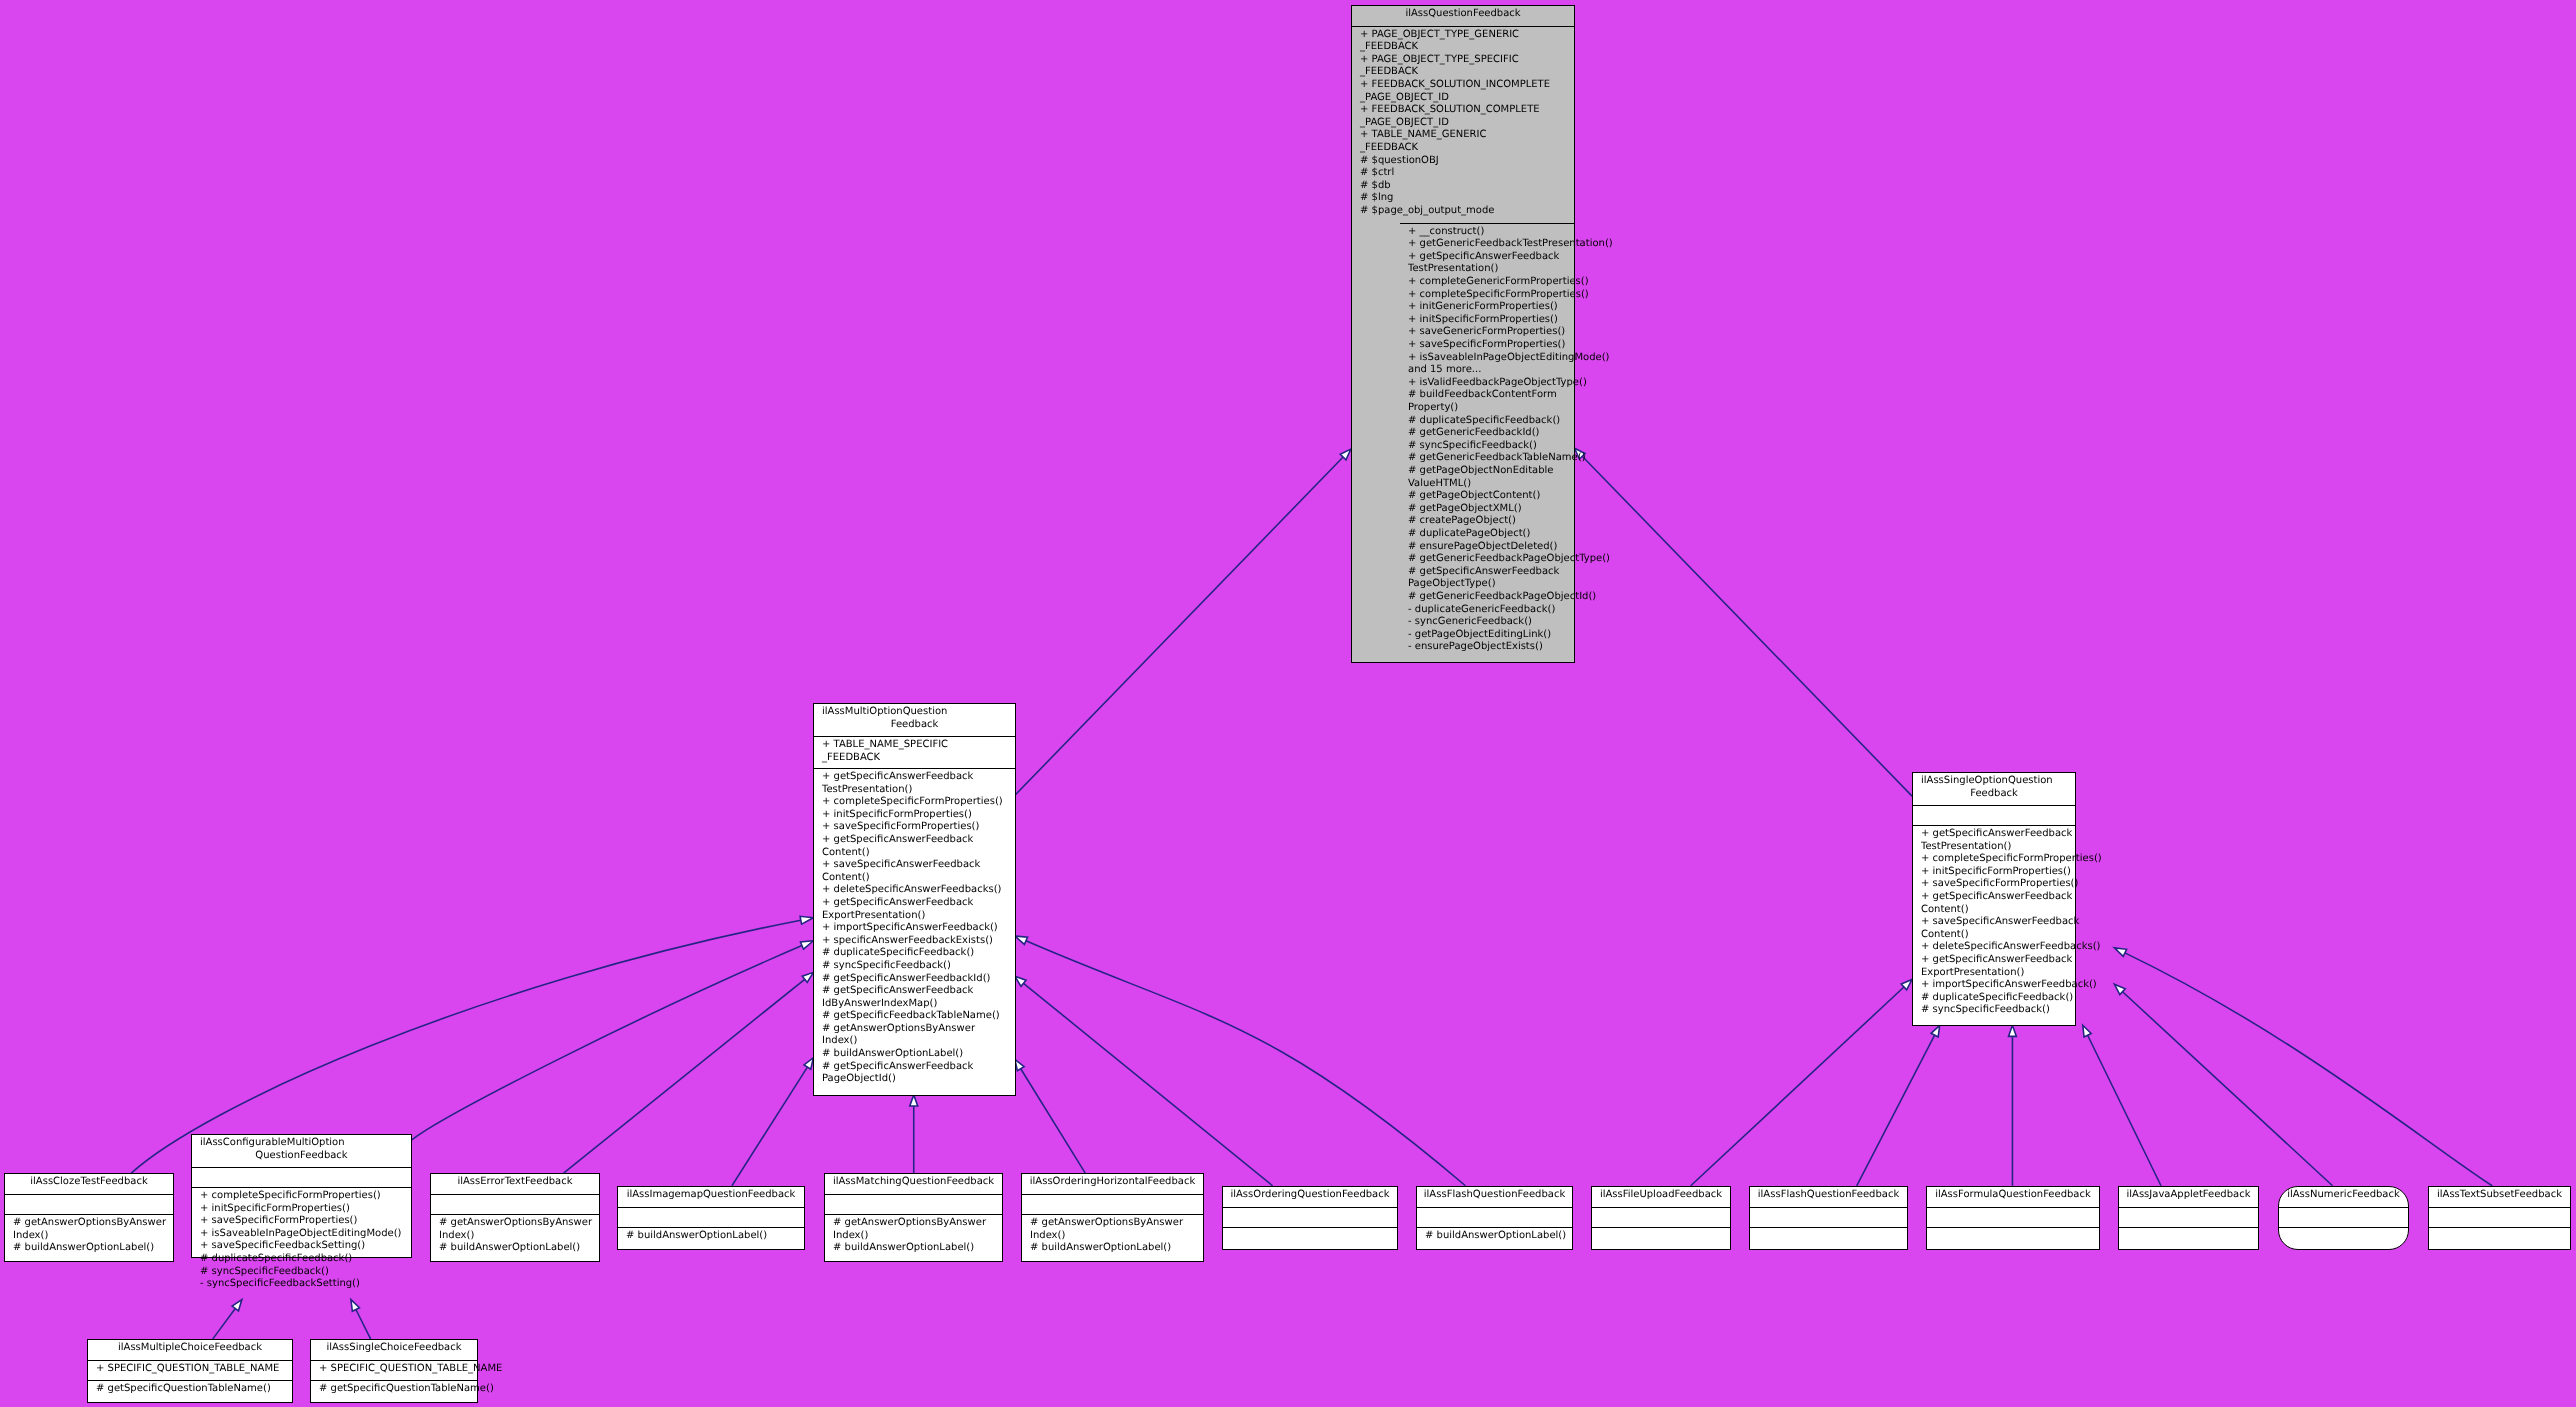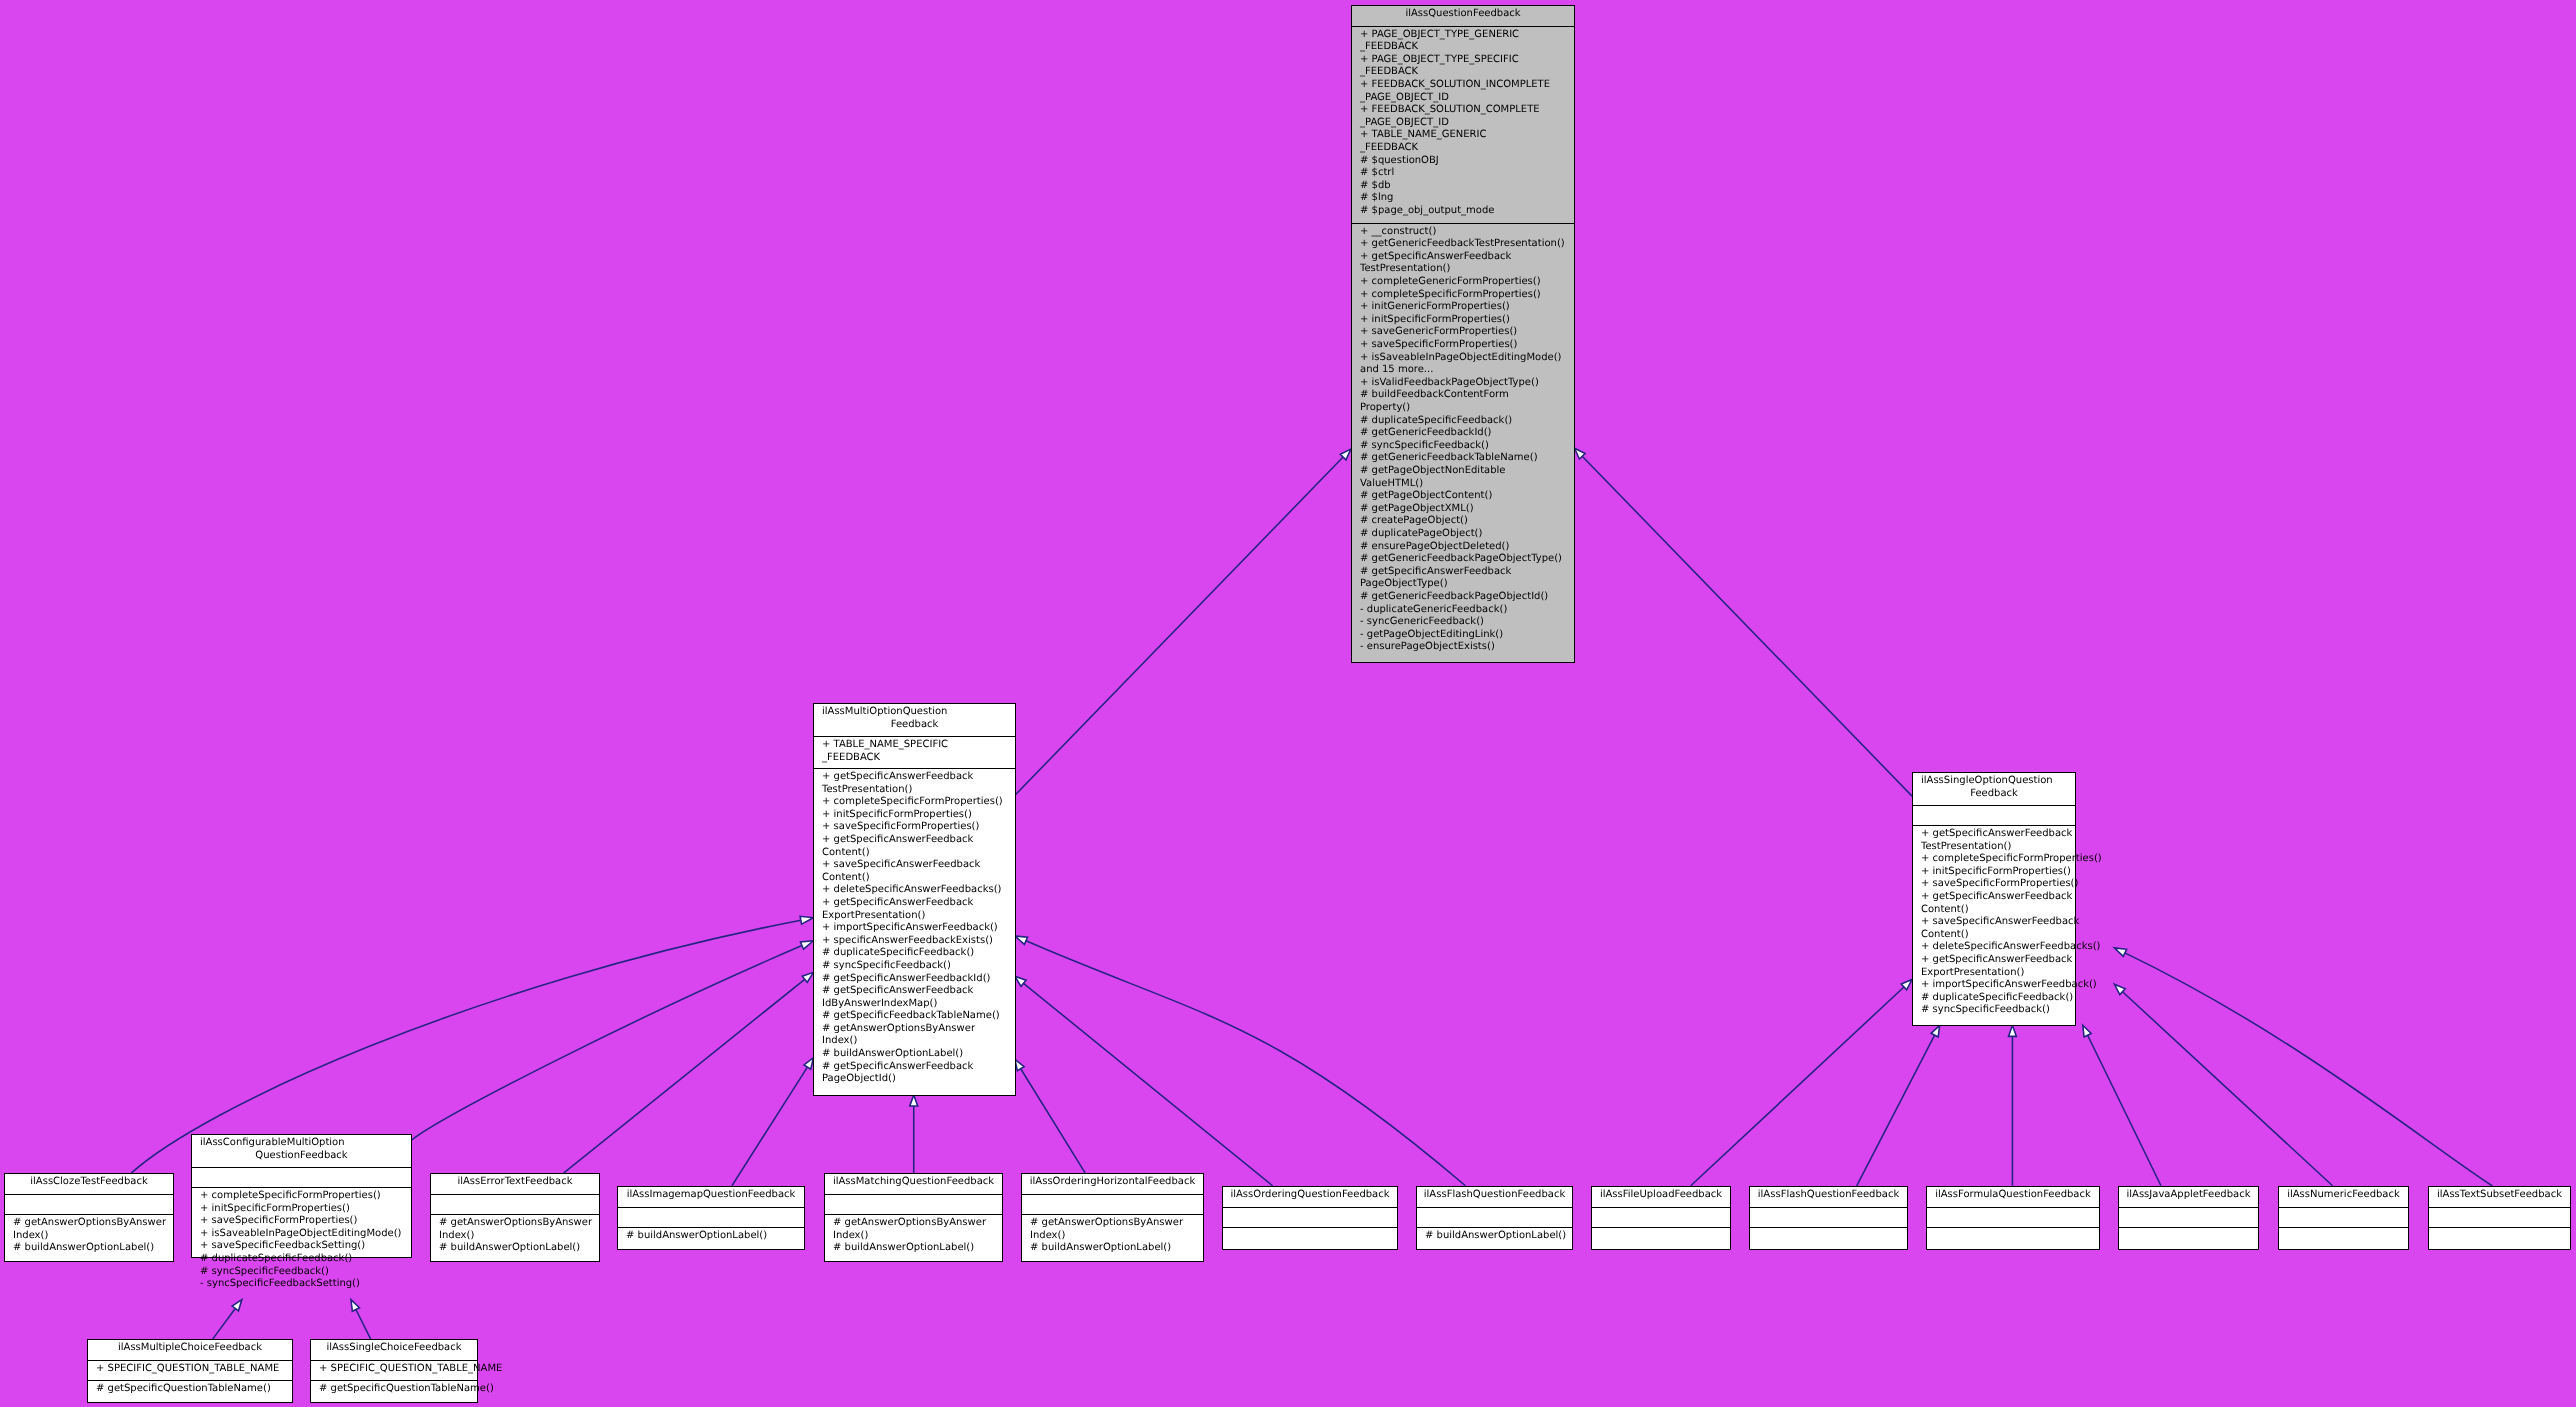--- a/index.html
+++ b/index.html
@@ -75,21 +75,21 @@
         <div class="uml-line">+ FEEDBACK_SOLUTION_COMPLETE</div>
         <div class="uml-line">_PAGE_OBJECT_ID</div>
         <div class="uml-line">+ TABLE_NAME_GENERIC</div>
         <div class="uml-line">_FEEDBACK</div>
         <div class="uml-line"># $questionOBJ</div>
         <div class="uml-line"># $ctrl</div>
         <div class="uml-line"># $db</div>
         <div class="uml-line"># $lng</div>
         <div class="uml-line"># $page_obj_output_mode</div>
       </div>
-      <div class="uml-sect uml-methods" style="height: 437px;">
+      <div class="uml-sect uml-methods" style="height: 437px; margin-left: 48px;">
         <div class="uml-line">+ __construct()</div>
         <div class="uml-line">+ getGenericFeedbackTestPresentation()</div>
         <div class="uml-line">+ getSpecificAnswerFeedback</div>
         <div class="uml-line">TestPresentation()</div>
         <div class="uml-line">+ completeGenericFormProperties()</div>
         <div class="uml-line">+ completeSpecificFormProperties()</div>
         <div class="uml-line">+ initGenericFormProperties()</div>
         <div class="uml-line">+ initSpecificFormProperties()</div>
         <div class="uml-line">+ saveGenericFormProperties()</div>
         <div class="uml-line">+ saveSpecificFormProperties()</div>
@@ -287,21 +287,21 @@
       <div class="uml-sect uml-attributes empty" style="height: 20px;"></div>
       <div class="uml-sect uml-methods empty" style="height: 20px;"></div>
     </div>
     <div class="uml-box" style="left: 2118px; top: 1186px; width: 141px; height: 64px;">
       <div class="uml-sect uml-title" style="height: 20px;">
         <div class="uml-line">ilAssJavaAppletFeedback</div>
       </div>
       <div class="uml-sect uml-attributes empty" style="height: 20px;"></div>
       <div class="uml-sect uml-methods empty" style="height: 20px;"></div>
     </div>
-    <div class="uml-box" style="left: 2278px; top: 1186px; width: 131px; height: 64px;">
+    <div class="uml-box" style="left: 2278px; top: 1186px; width: 131px; height: 64px; border-radius: 20px;">
       <div class="uml-sect uml-title" style="height: 20px;">
         <div class="uml-line">ilAssNumericFeedback</div>
       </div>
       <div class="uml-sect uml-attributes empty" style="height: 20px;"></div>
       <div class="uml-sect uml-methods empty" style="height: 20px;"></div>
     </div>
     <div class="uml-box" style="left: 2428px; top: 1186px; width: 143px; height: 64px;">
       <div class="uml-sect uml-title" style="height: 20px;">
         <div class="uml-line">ilAssTextSubsetFeedback</div>
       </div>

